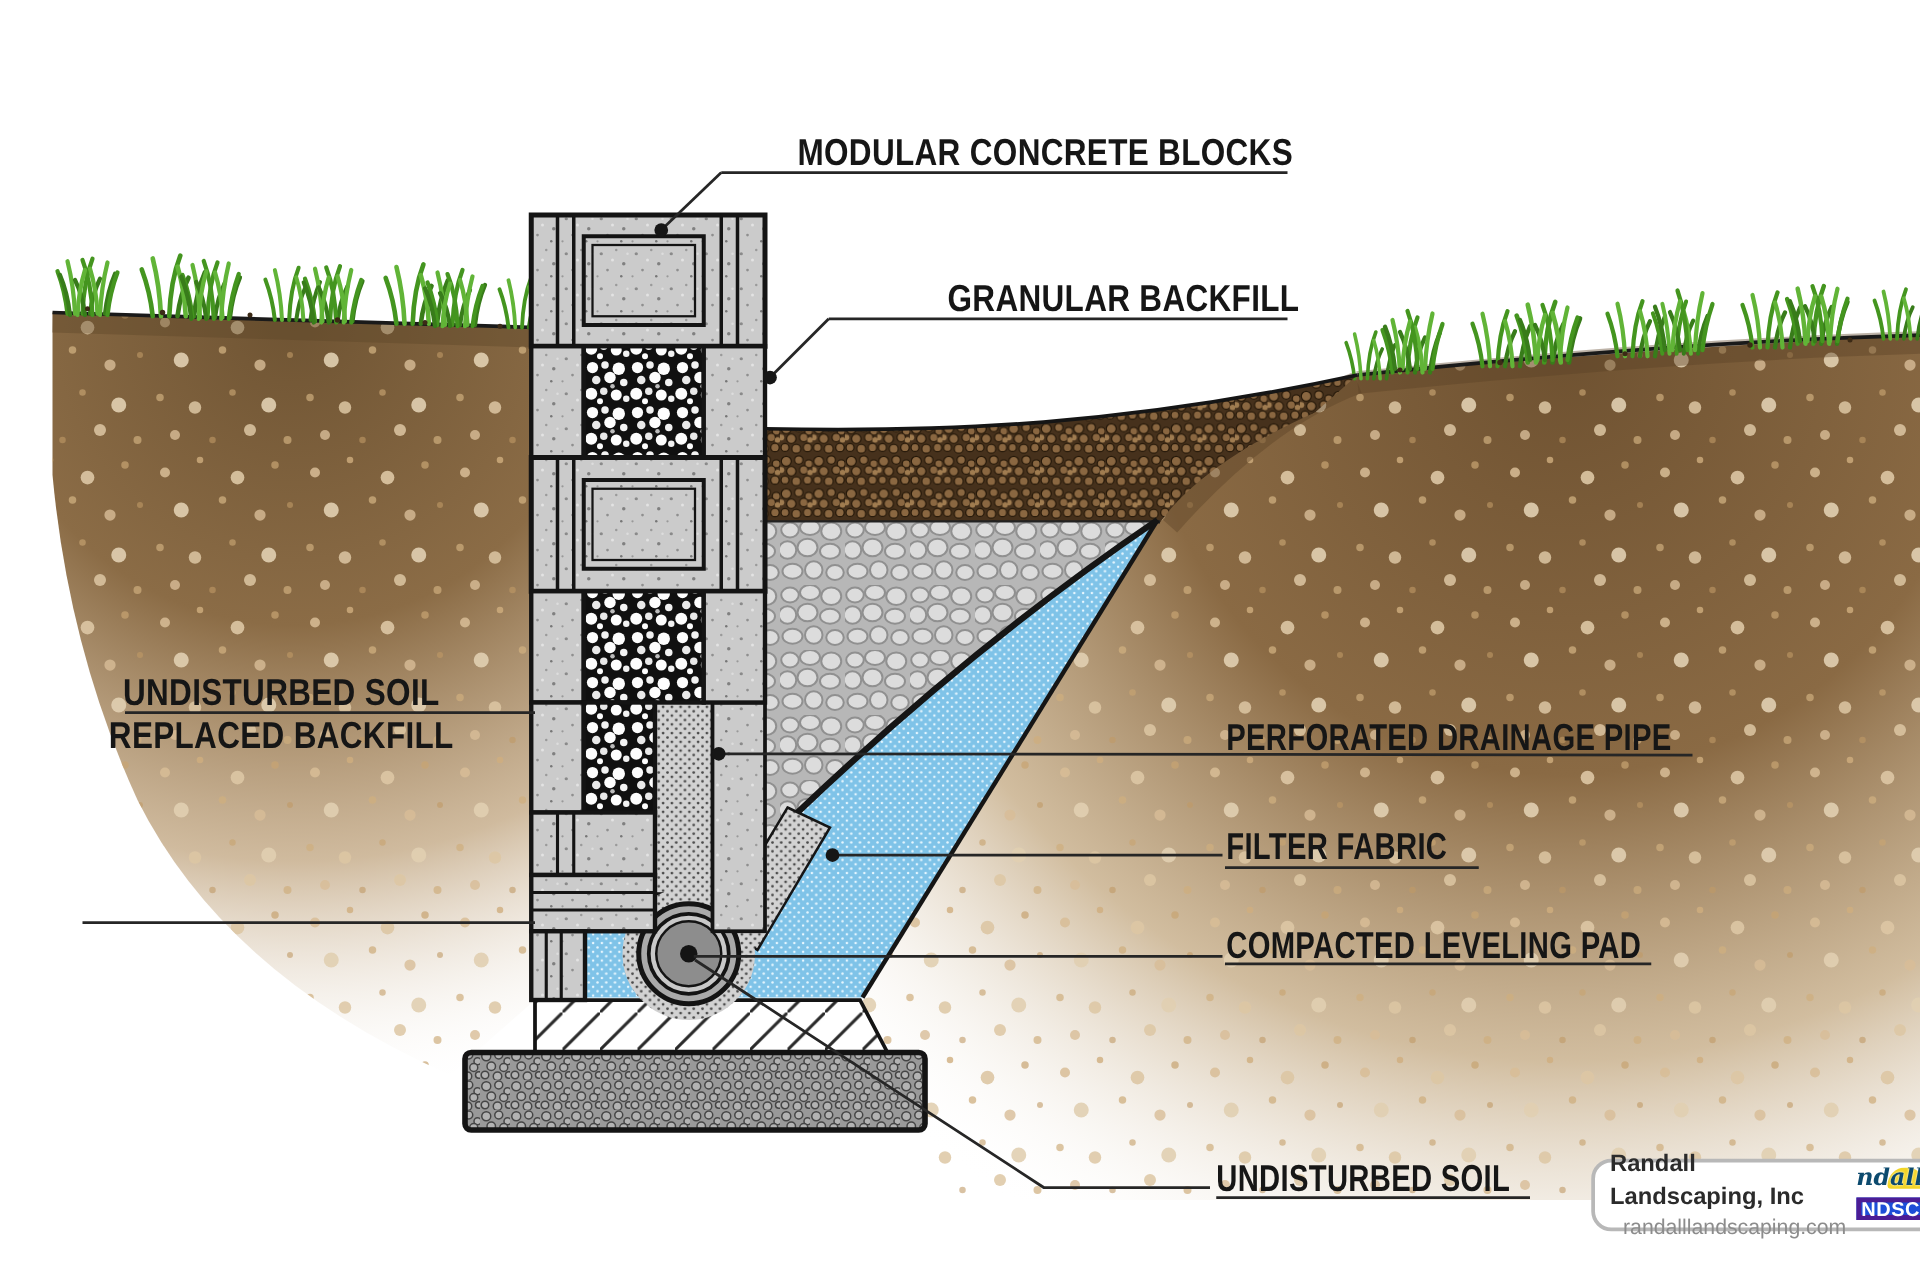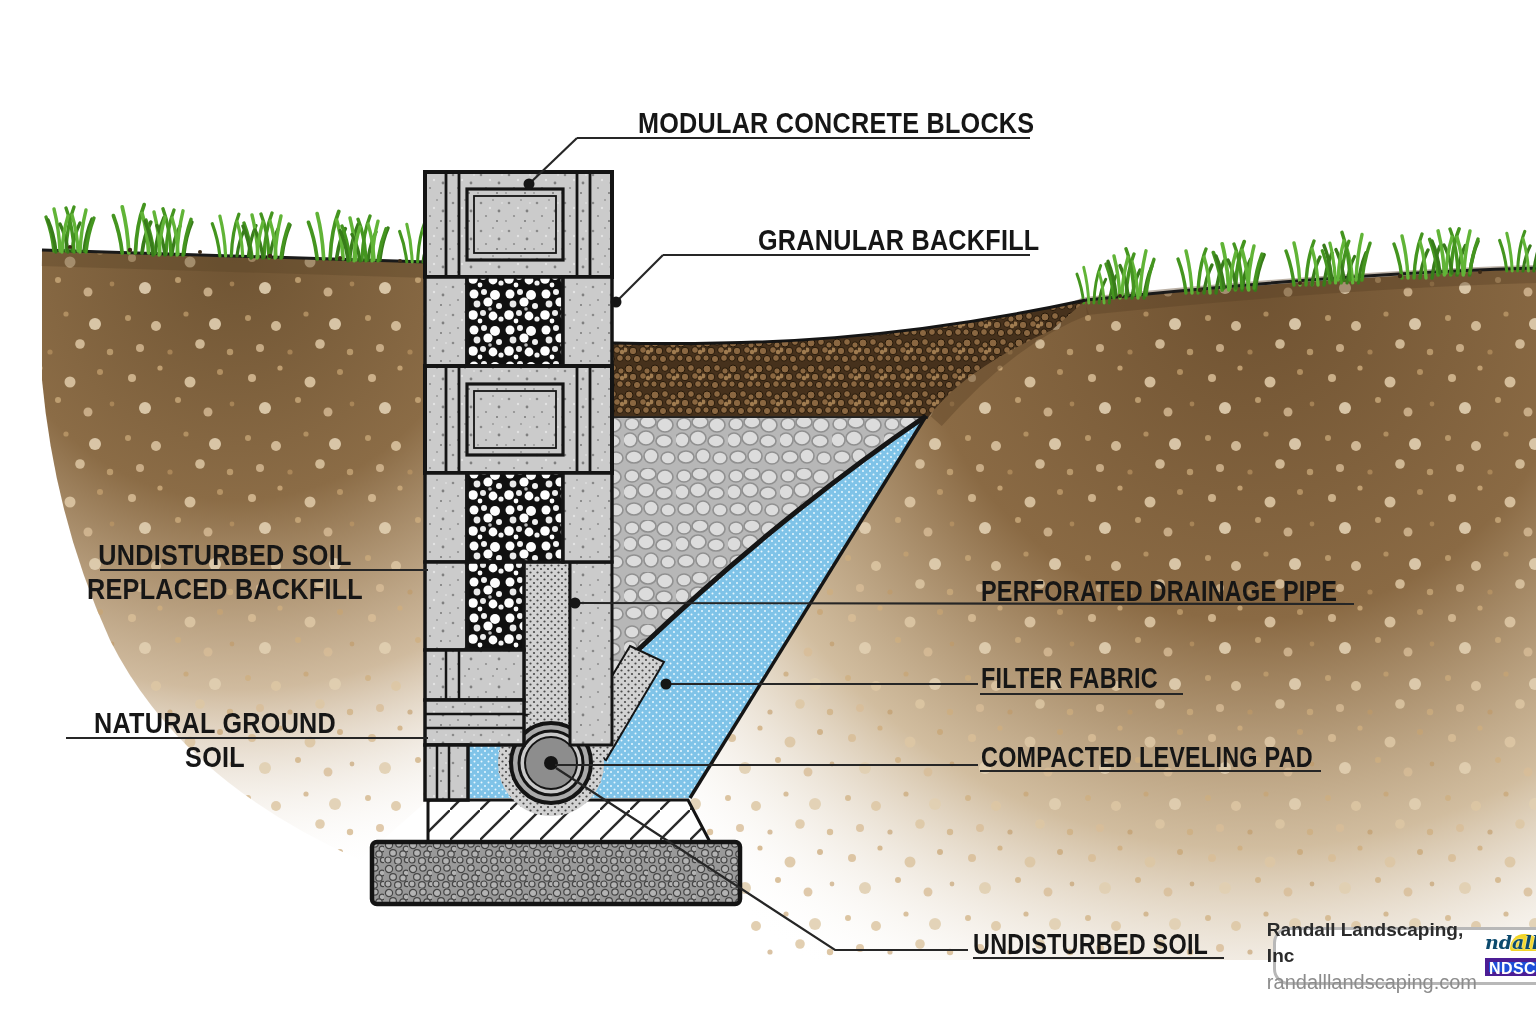--- a/index.html
+++ b/index.html
@@ -21,21 +21,21 @@
 
   .ldr{stroke:#262626;stroke-width:2.2;fill:none;}
   .ldr-dot{fill:#161616;}
 
   
   .brand-card{position:absolute;left:1273px;top:927px;width:281px;height:58px;
       box-sizing:border-box;background:#ffffff;border:3px solid #b8b8b8;border-radius:16px;
       display:flex;align-items:center;justify-content:flex-end;gap:8px;padding:6px 10px 6px 12px;}
   .brand-text{display:flex;flex-direction:column;align-items:flex-end;justify-content:center;}
   .brand-company{font-size:19px;font-weight:700;color:#2b2b2b;line-height:1.35;}
-  .brand-site{font-size:20px;font-weight:400;color:#8c8c8c;line-height:1.3;}
+  .brand-site{font-size:17px;font-weight:400;color:#8c8c8c;line-height:1.3;}
   .brand-logo{position:relative;width:56px;height:44px;overflow:hidden;flex:0 0 auto;}
   .logo-sun{position:absolute;right:1px;top:0;width:30px;height:17px;background:#f2d525;
       border-radius:15px 15px 3px 3px;}
   .logo-script{position:absolute;left:0;top:-3px;font-family:"DejaVu Serif",serif;
       font-style:italic;font-weight:700;font-size:19px;color:#0c4a6e;
       text-shadow:0 0 2px #ffffff;}
   .logo-box{position:absolute;left:0;right:0;bottom:2px;height:18px;background:#1d4ed8;
       border:4px solid #4c1d95;box-sizing:border-box;color:#ffffff;font-weight:700;
       font-size:16px;line-height:14px;text-align:center;letter-spacing:.4px;}
 </style>
@@ -344,23 +344,20 @@
 
   <div class="callout" style="left:638px;top:106px;">MODULAR CONCRETE BLOCKS</div>
 
   <div class="callout" style="left:758px;top:223px;">GRANULAR BACKFILL</div>
 
   <div class="callout-center" style="left:60px;top:538px;width:330px;">
     <div class="ln">UNDISTURBED SOIL</div>
     <div class="ln">REPLACED BACKFILL</div>
   </div>
 
-  <div class="callout-center" style="left:50px;top:706px;width:330px;">
-    <div class="ln">NATURAL GROUND SOIL</div>
-  </div>
 
   <div class="callout right" style="left:981px;top:574px;">PERFORATED DRAINAGE PIPE</div>
 
   <div class="callout right" style="left:981px;top:661px;">FILTER FABRIC</div>
 
   <div class="callout right" style="left:981px;top:740px;">COMPACTED LEVELING PAD</div>
 
   <div class="callout right" style="left:973px;top:927px;">UNDISTURBED SOIL</div>
 
   <div class="brand-card">

